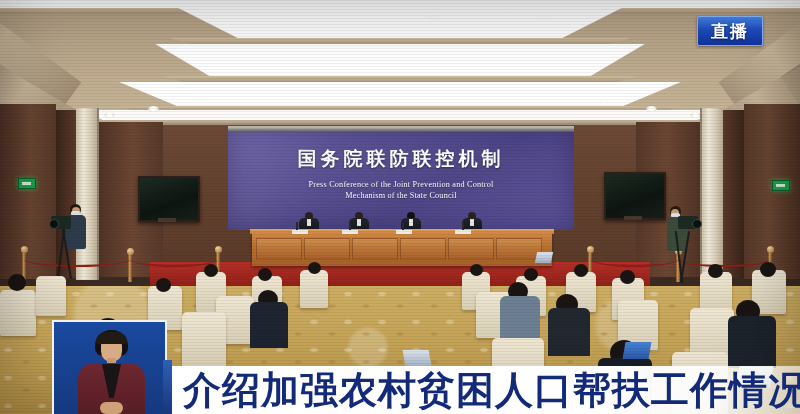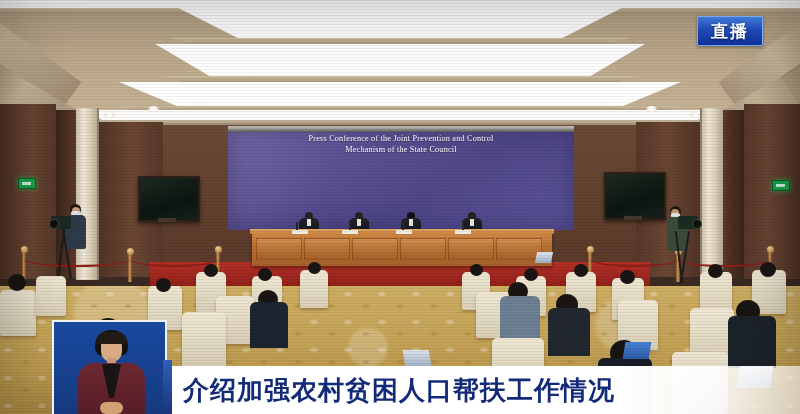--- a/index.html
+++ b/index.html
@@ -180,21 +180,21 @@
     background:linear-gradient(90deg,#ffffff 0%,#ffffff 72%,rgba(255,255,255,.92) 86%,rgba(255,255,255,.62) 100%);
   }
   .lower-accent{
     position:absolute;left:163px;top:360px;width:9px;height:54px;
     background:linear-gradient(180deg,#2f5fb5,#19357d);
   }
   .lower-text{
     position:absolute;left:183px;top:369px;width:600px;height:42px;
     display:flex;align-items:center;
     font-family:"DejaVu Sans",sans-serif;
-    font-size:26px;font-weight:700;color:#122a77;letter-spacing:1px;
+    font-size:38px;font-weight:700;color:#122a77;letter-spacing:1px;
     white-space:nowrap;
   }
 
   .vignette{position:absolute;inset:0;pointer-events:none;
     box-shadow:inset 0 0 70px rgba(0,0,0,.3);}
   .scan{position:absolute;inset:0;pointer-events:none;opacity:.12;
     background:repeating-linear-gradient(180deg,rgba(0,0,0,.5) 0 1px,rgba(0,0,0,0) 1px 3px);}
 </style>
 </head>
 <body>
@@ -278,20 +278,21 @@
 
     <div class="tvscreen" style="left:604px;top:172px;width:58px;height:44px;"></div>
     <div class="tvstand" style="left:624px;top:216px;width:18px;height:4px;"></div>
 
     <div class="exitsign" style="left:18px;top:178px;"></div>
     <div class="exitsign" style="left:772px;top:180px;"></div>
 
     <div class="backdrop">
       <div class="bd-rail"></div>
       <div class="bd-text">
+        <div class="bd-cn1">国务院联防联控机制</div>
         <div class="bd-en">Press Conference of the Joint Prevention and Control</div>
         <div class="bd-en" style="margin-top:0">Mechanism of the State Council</div>
       </div>
     </div>
 
     <div class="stage-floor"></div>
 
     <div class="panelist" style="left:298px;top:212px;">
       <div class="p-head"></div>
         <div class="p-body"></div>

